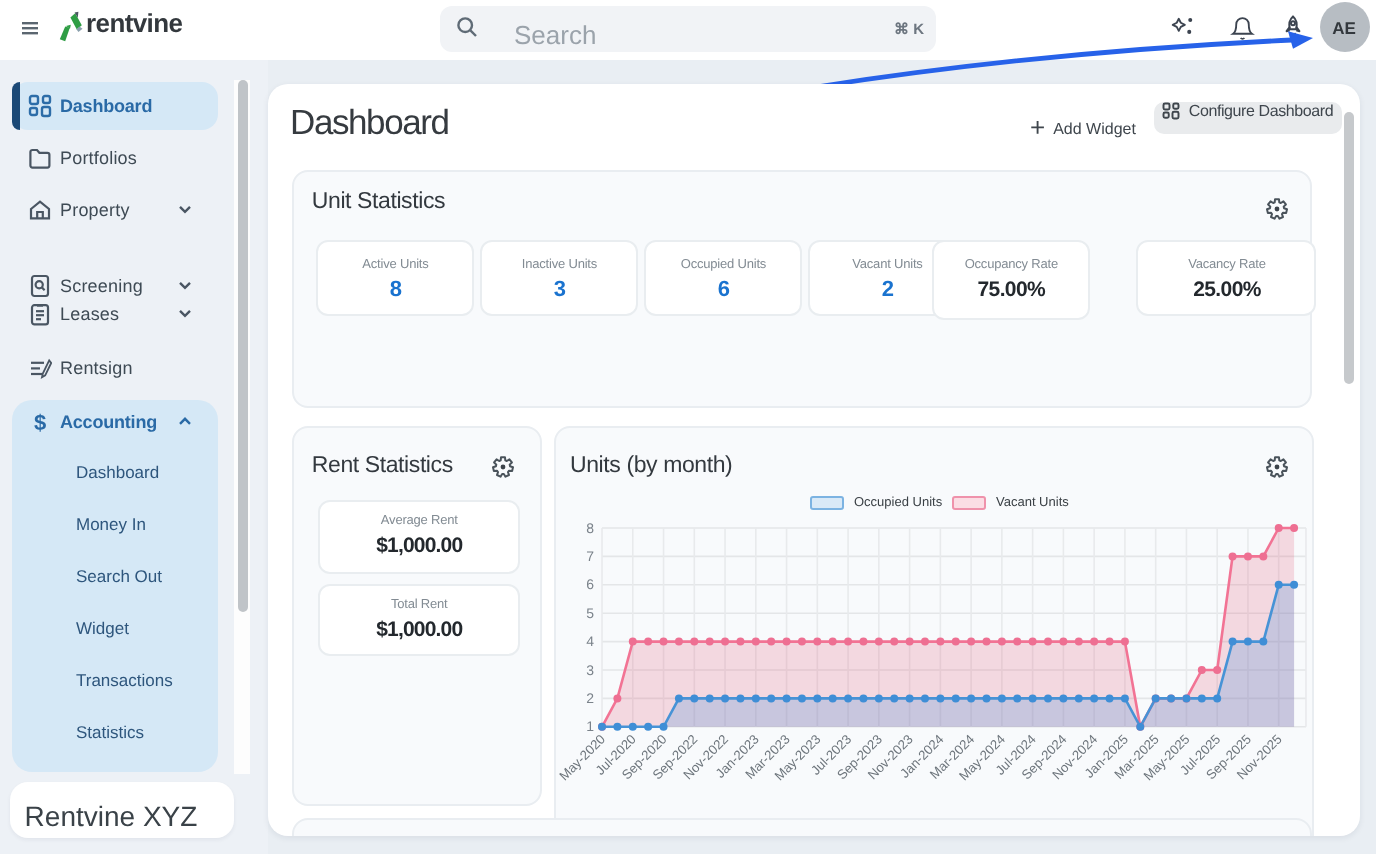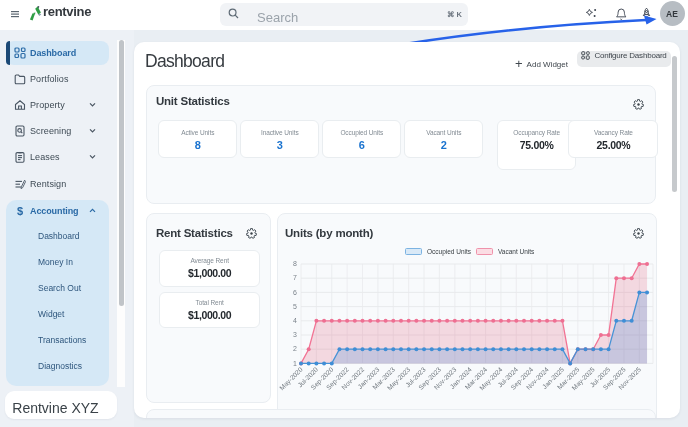--- a/index.html
+++ b/index.html
@@ -2,21 +2,21 @@
 <html><head><meta charset="utf-8">
 <style>
 *{margin:0;padding:0;box-sizing:border-box}
 html,body{width:688px;height:427px;overflow:hidden}
 body{font-family:"Liberation Sans",sans-serif;background:#e9eef3;position:relative}
 .abs{position:absolute}
 .topbar{left:0;top:0;width:688px;height:30px;background:#fff}
 .sidebar{left:0;top:30px;width:134px;height:397px;background:#edf1f6}
 .panel{left:134px;top:42px;width:546px;height:376px;background:#fff;border-radius:10px;box-shadow:0 1px 3px rgba(30,40,60,.08);overflow:hidden}
 .card{background:#f8fafc;border:1px solid #e9edf1;border-radius:8px}
-.cardtitle{font-size:11.5px;color:#33393f;font-weight:700;letter-spacing:-0.2px}
+.cardtitle{font-size:11.5px;color:#33393f;font-weight:400;letter-spacing:-0.2px}
 .statbox{position:absolute;background:#fff;border:1px solid #e9edf0;border-radius:6px;text-align:center}
 .statlabel{font-size:6.5px;color:#828b93;margin-top:8px;letter-spacing:-0.1px}
 .statval{font-size:11px;font-weight:bold;margin-top:3px;letter-spacing:-0.3px}
 .blue{color:#1a73cf}.dark{color:#23282d}
 .navitem{position:absolute;left:0;width:134px;height:26px;display:flex;align-items:center;font-size:9px;color:#3e4a54;letter-spacing:0.1px}
 .navitem svg{margin-left:14px;margin-right:4px;flex:0 0 auto}
 .chev{position:absolute;right:33px}
 .subitem{position:absolute;left:38px;font-size:8.5px;color:#2e567d;font-weight:500}
 </style></head>
 <body>
@@ -83,21 +83,21 @@
     </svg>Dashboard</div>
 <div class="navitem" style="top:66px"><svg width="12" height="12" viewBox="0 0 12 12" fill="none" stroke="#4a5663" stroke-width="1.1">
       <path d="M1.2 9.8 V3 a1 1 0 0 1 1-1 h2.3 l1.2 1.4 h4 a1 1 0 0 1 1 1 v5.4 a1 1 0 0 1 -1 1 h-7.5 a1 1 0 0 1 -1-1 z"></path>
     </svg>Portfolios</div>
 <div class="navitem" style="top:92px"><svg width="12" height="12" viewBox="0 0 12 12" fill="none" stroke="#4a5663" stroke-width="1.1">
       <path d="M1.5 5.5 L6 1.8 L10.5 5.5 V10.2 H1.5 Z"></path>
       <path d="M4.6 10 V7 h2.8 v3"></path>
     </svg>Property<span class="chev"><svg width="9" height="9" viewBox="0 0 9 9" fill="none" stroke="#4a5663" stroke-width="1.2">
         <path d="M2 3.4 L4.5 5.9 L7 3.4"></path>
       </svg></span></div>
-<div class="navitem" style="top:118px"><svg width="12" height="12" viewBox="0 0 12 12" fill="none" stroke="#4a5663" stroke-width="1.1">
+<div class="navitem" style="top:130px"><svg width="12" height="12" viewBox="0 0 12 12" fill="none" stroke="#4a5663" stroke-width="1.1">
       <rect x="2" y="1" width="8" height="10" rx="1.2"></rect>
       <circle cx="5.6" cy="5.4" r="1.8"></circle>
       <line x1="6.9" y1="6.7" x2="8.3" y2="8.1"></line>
     </svg>Screening<span class="chev"><svg width="9" height="9" viewBox="0 0 9 9" fill="none" stroke="#4a5663" stroke-width="1.2">
         <path d="M2 3.4 L4.5 5.9 L7 3.4"></path>
       </svg></span></div>
 <div class="navitem" style="top:144px"><svg width="12" height="12" viewBox="0 0 12 12" fill="none" stroke="#4a5663" stroke-width="1.1">
       <rect x="2" y="1.6" width="8" height="9.6" rx="1.2"></rect>
       <path d="M4.5 1.8 h3"></path>
       <line x1="4" y1="4.6" x2="8" y2="4.6"></line>
@@ -115,21 +115,21 @@
 <div class="navitem" style="top:198px;color:#2a6aa6;font-weight:bold;letter-spacing:-0.1px"><svg width="12" height="12" viewBox="0 0 12 12">
       <text x="3" y="10" font-size="11" fill="#2a6aa6" font-family="Liberation Sans">$</text>
     </svg>Accounting<span class="chev"><svg width="9" height="9" viewBox="0 0 9 9" fill="none" stroke="#2a6aa6" stroke-width="1.2">
         <path d="M2 5.9 L4.5 3.4 L7 5.9"></path>
       </svg></span></div>
 <div class="subitem" style="top:231px">Dashboard</div>
 <div class="subitem" style="top:257px">Money In</div>
 <div class="subitem" style="top:283px">Search Out</div>
 <div class="subitem" style="top:309px">Widget</div>
 <div class="subitem" style="top:335px">Transactions</div>
-<div class="subitem" style="top:361px">Diagnostics</div>
+<div class="subitem" style="top:361px">Statistics</div>
 <div class="abs" style="left:5.3px;top:391px;width:112px;height:28.3px;background:#fff;border-radius:9px;box-shadow:0 1px 2px rgba(30,40,60,.06)"></div>
 <div class="abs" style="left:12.3px;top:400px;font-size:14px;color:#3a4248">Rentvine XYZ</div>
 
 <div class="abs panel">
 <div class="abs" style="left:11px;top:9px;font-size:17.5px;font-weight:400;color:#363b40;letter-spacing:-0.7px">Dashboard</div>
 <div class="abs" style="left:381px;top:14px;font-size:8px;color:#3f464d;white-space:nowrap"><span style="font-size:13px;font-weight:400;vertical-align:-1px">+</span>&nbsp; Add Widget</div>
 <div class="abs" style="left:443px;top:8.5px;width:94px;height:16.5px;background:#e9ebed;border-radius:5px;display:flex;align-items:flex-start;justify-content:center;font-size:8px;letter-spacing:-0.2px;color:#3f464d;white-space:nowrap"><svg width="9" height="9" viewBox="0 0 12 12" fill="none" stroke="#3f464d" stroke-width="1.3" style="margin-right:4px">
         <rect x="1" y="1" width="4" height="4" rx="1"></rect>
         <rect x="7.5" y="1" width="3.5" height="3.5" rx="1"></rect>
         <rect x="1" y="7" width="3.5" height="3.5" rx="1"></rect>
@@ -152,21 +152,21 @@
         <div class="statval blue">3</div>
       </div>
 <div class="statbox" style="left:175.1px;top:34.4px;width:78.5px;height:38px">
         <div class="statlabel">Occupied Units</div>
         <div class="statval blue">6</div>
       </div>
 <div class="statbox" style="left:257.1px;top:34.4px;width:78.5px;height:38px">
         <div class="statlabel">Vacant Units</div>
         <div class="statval blue">2</div>
       </div>
-<div class="statbox" style="left:350px;top:34.4px;width:78.5px;height:50px">
+<div class="statbox" style="left:319px;top:34.4px;width:78.5px;height:40px">
         <div class="statlabel">Occupancy Rate</div>
         <div class="statval dark" style="font-size:10.5px">75.00%</div>
       </div>
 <div class="statbox" style="left:421.1px;top:34.4px;width:90px;height:38px">
         <div class="statlabel">Vacancy Rate</div>
         <div class="statval dark" style="font-size:10.5px">25.00%</div>
       </div>
 </div>
 
 <div class="abs card" style="left:12.4px;top:170.6px;width:124.5px;height:190.4px">

